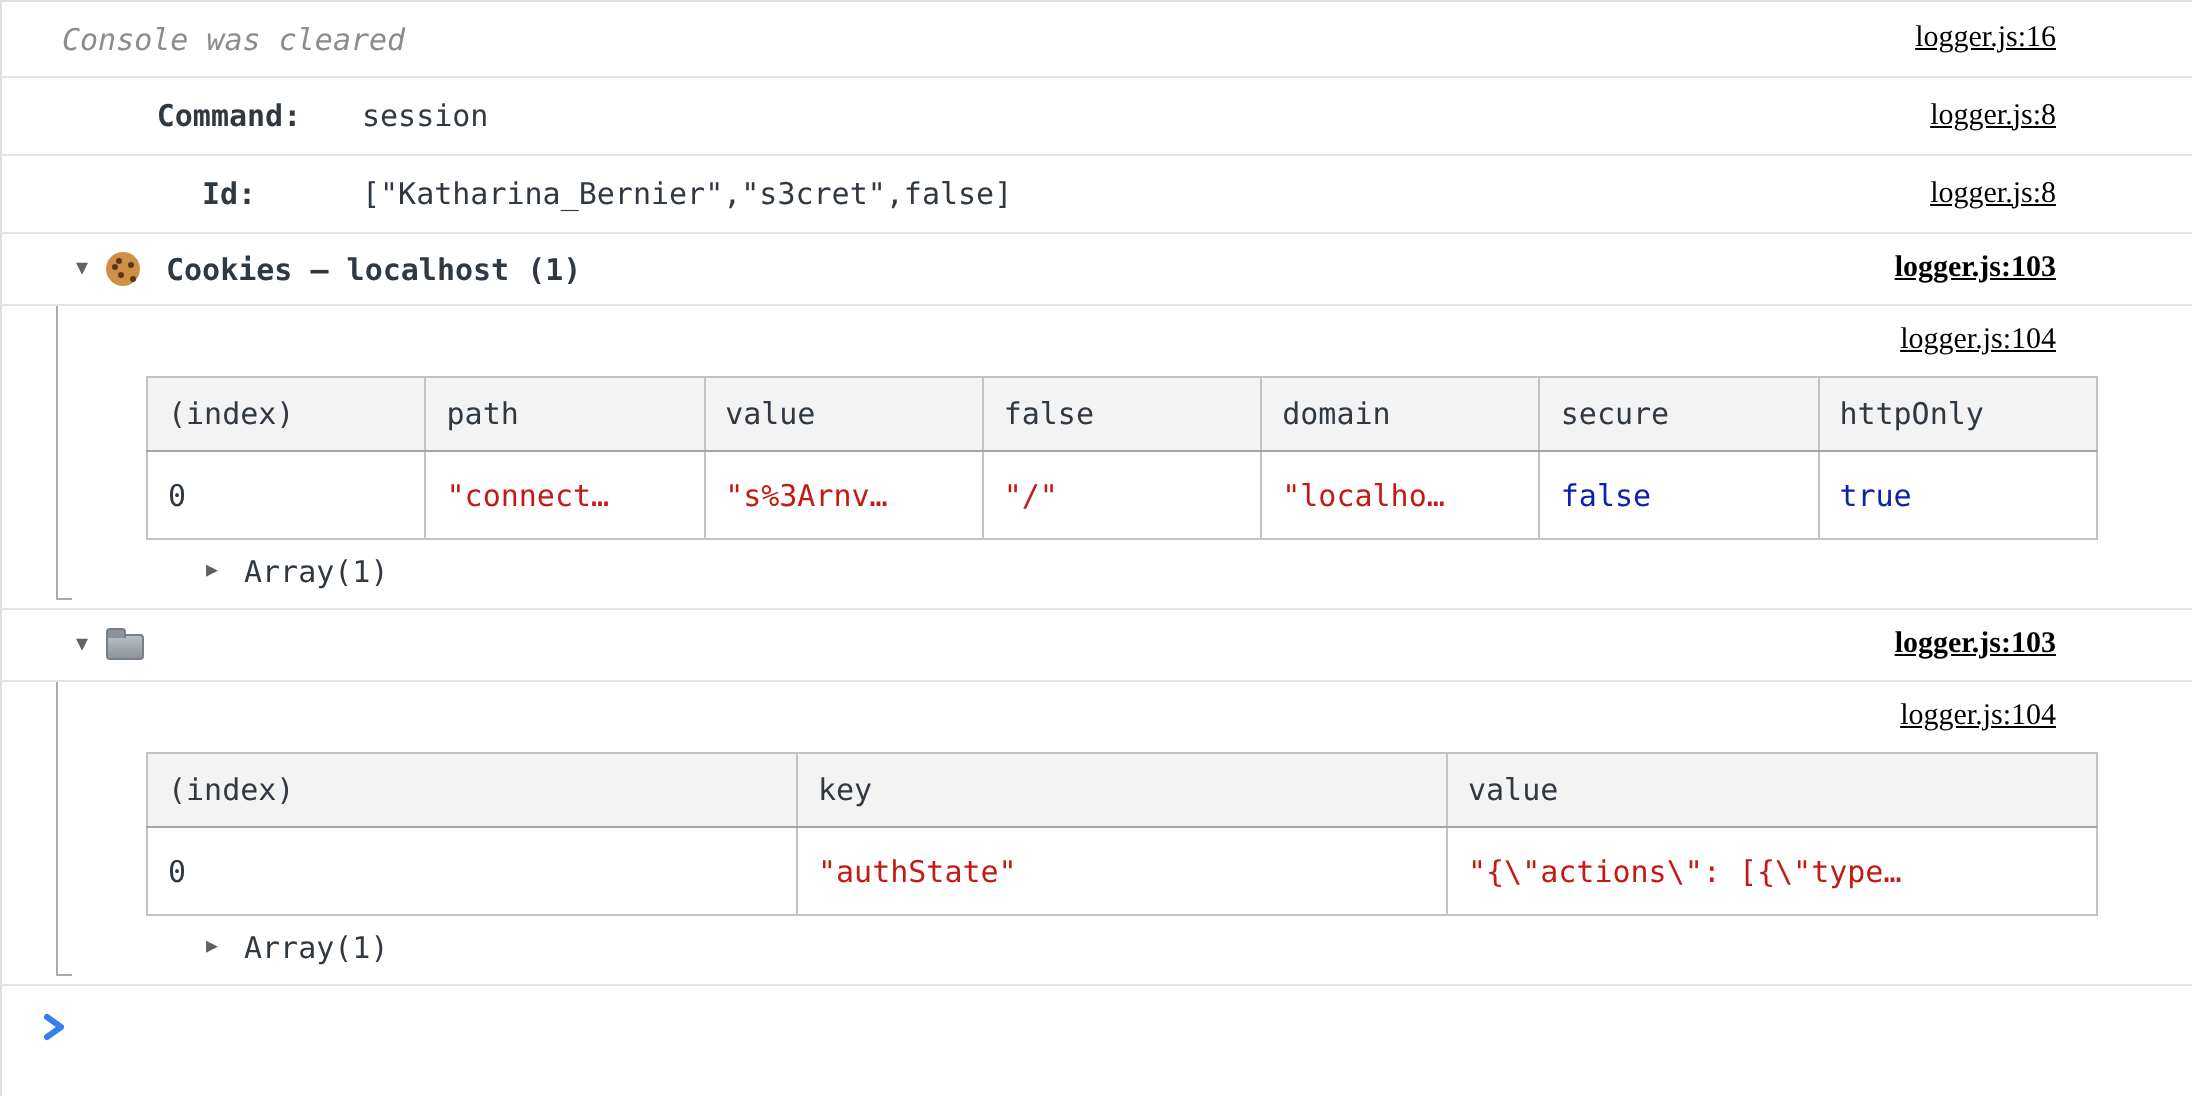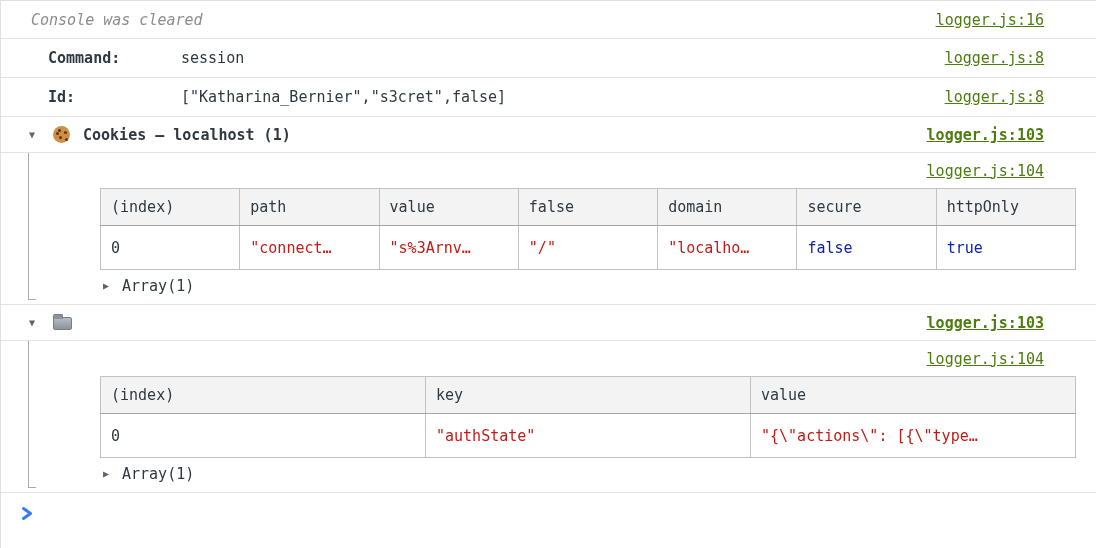--- a/index.html
+++ b/index.html
@@ -5,29 +5,29 @@
   * { margin:0; padding:0; box-sizing:border-box; }
   html,body { width:1096px; height:548px; background:#fff; }
   body {
     font-family:"DejaVu Sans Mono","Liberation Mono",monospace;
     font-size:15px; color:#303942; overflow:hidden;
   }
   .console {
     width:1096px; height:548px;
     border-top:1px solid #e0e0e0; border-left:1px solid #e0e0e0;
   }
-  .row { display:flex; align-items:center; border-bottom:1px solid #e3e3e3; position:relative; }
+  .row { display:flex; align-items:center; border-bottom:1px solid #e3e3e3; position:relative;text-align:center; }
   .r-info  { height:38px; padding-left:30px; }
   .r-log   { height:39px; padding-left:47px; }
   .r-group { height:36px; padding-left:28px; }
   .msg-info { color:#8c8c8c; font-style:italic; }
   .log-label { font-weight:bold; display:inline-block; width:133px; }
   .src-link {
-    margin-left:auto; margin-right:52px;
-    color:#4d7c0f; text-decoration:underline; cursor:pointer; white-space:nowrap;
+    margin-left:auto; margin-right:68px;
+    color:#000000; text-decoration:underline; cursor:pointer; white-space:nowrap;font-family:Liberation Serif, serif;
   }
   .src-link.bold { font-weight:bold; }
 
   
   .disclosure { color:#5f6368; font-size:10px; width:24px; display:inline-block; }
   .disclosure::before { content:"▼"; }
   .group-title { font-weight:bold; margin-left:13px; }
 
   
   .icon-cookie { width:17px; height:17px; border-radius:50%; background:#cf9046; position:relative; flex:0 0 17px; }
@@ -40,21 +40,21 @@
   .icon-folder::before { content:""; position:absolute; top:-4px; left:-1px; width:8px; height:4px; background:#8d939a; border:1px solid #787e85; border-bottom:none; border-radius:2px 2px 0 0; }
 
   
   .group-body { position:relative; border-bottom:1px solid #e3e3e3; padding-bottom:3px;padding-left:24px; }
   .indent-guide {
     position:absolute; left:27px; top:0; bottom:4px; width:8px;
     border-left:1px solid #ababab; border-bottom:1px solid #ababab;
   }
   .body-link-row { display:flex; align-items:center; height:35px; }
 
-  table { border-collapse:collapse; table-layout:fixed; width:976px; margin-left:75px; border:1px solid #a6a6a6; }
+  table { border-collapse:collapse; table-layout:fixed; width:976px; margin-left:48px; border:1px solid #a6a6a6; }
   th, td { border:1px solid #c2c2c2; text-align:left; padding:0 10px; font-weight:normal; white-space:nowrap; overflow:hidden; }
   thead tr { background:#f3f3f3; }
   thead th { height:37px; border-bottom:1px solid #a6a6a6; }
   tbody td { height:44px; }
   .v-str  { color:#c41a16; }
   .v-bool { color:#0d22aa; }
 
   .array-row { display:flex; align-items:center; height:31px; padding-left:78px; cursor:pointer; }
   .tri-collapsed { color:#616161; font-size:10px; width:19px; display:inline-block; }
   .tri-collapsed::before { content:"▶"; }

